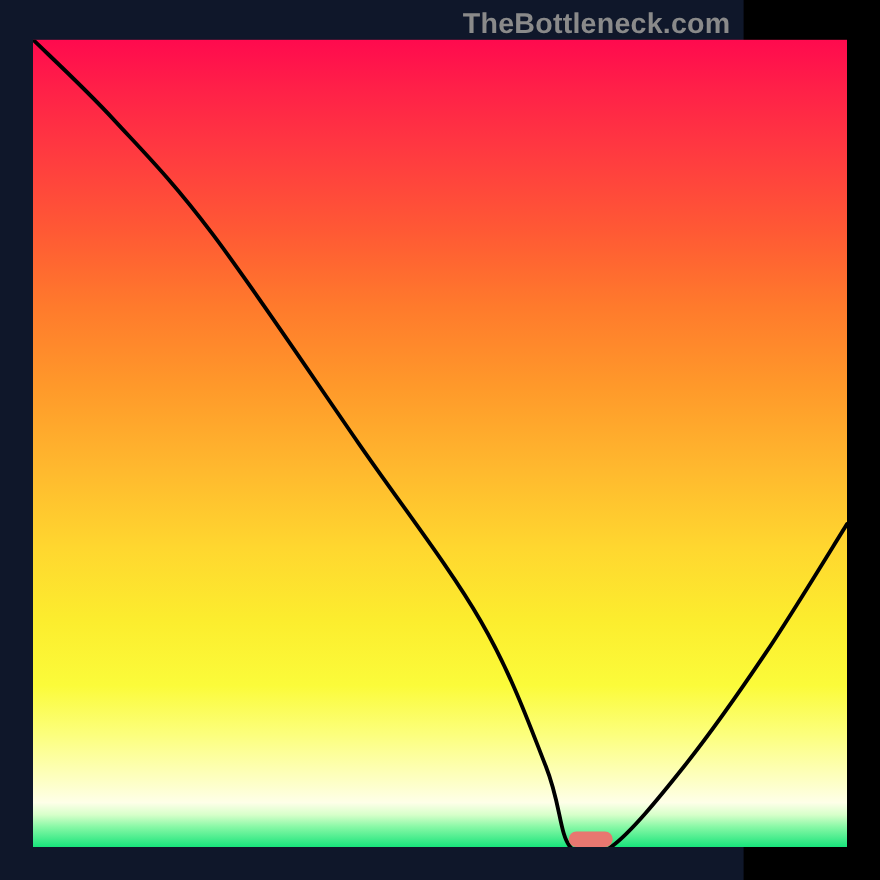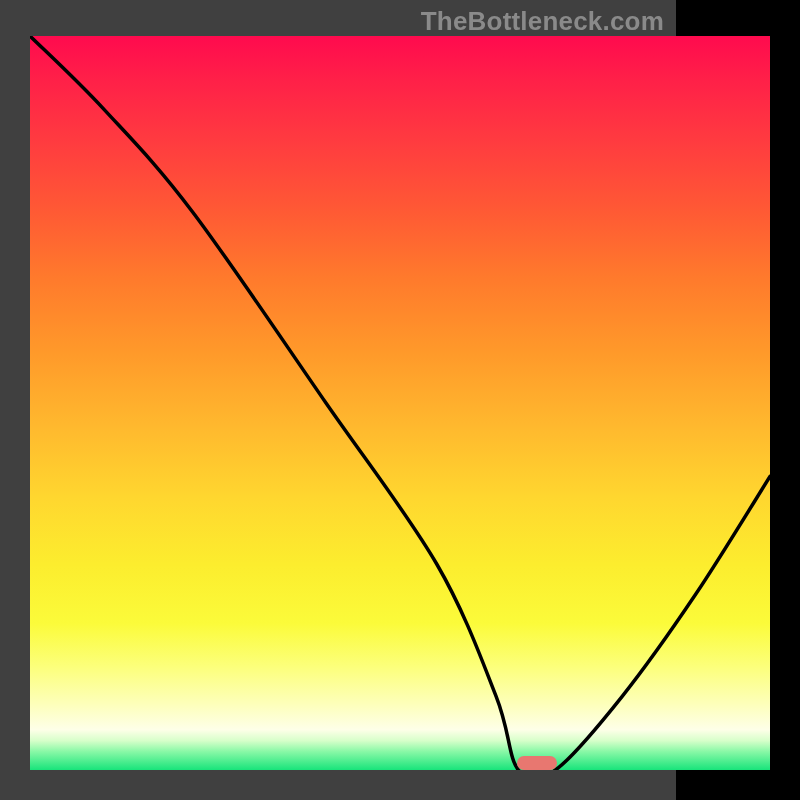--- a/index.html
+++ b/index.html
@@ -9,21 +9,21 @@
     height: 800px;
     background: #000;
     overflow: hidden;
   }
   .frame {
     position: absolute;
     left: 0;
     top: 0;
     width: 676px;
     height: 800px;
-    background: #404040;
+    background: #0f172a;
   }
   .watermark {
     position: absolute;
     top: 6px;
     right: 12px;
     font-family: Arial, Helvetica, sans-serif;
     font-size: 26px;
     font-weight: 600;
     color: #8a8a8a;
     letter-spacing: 0.2px;

